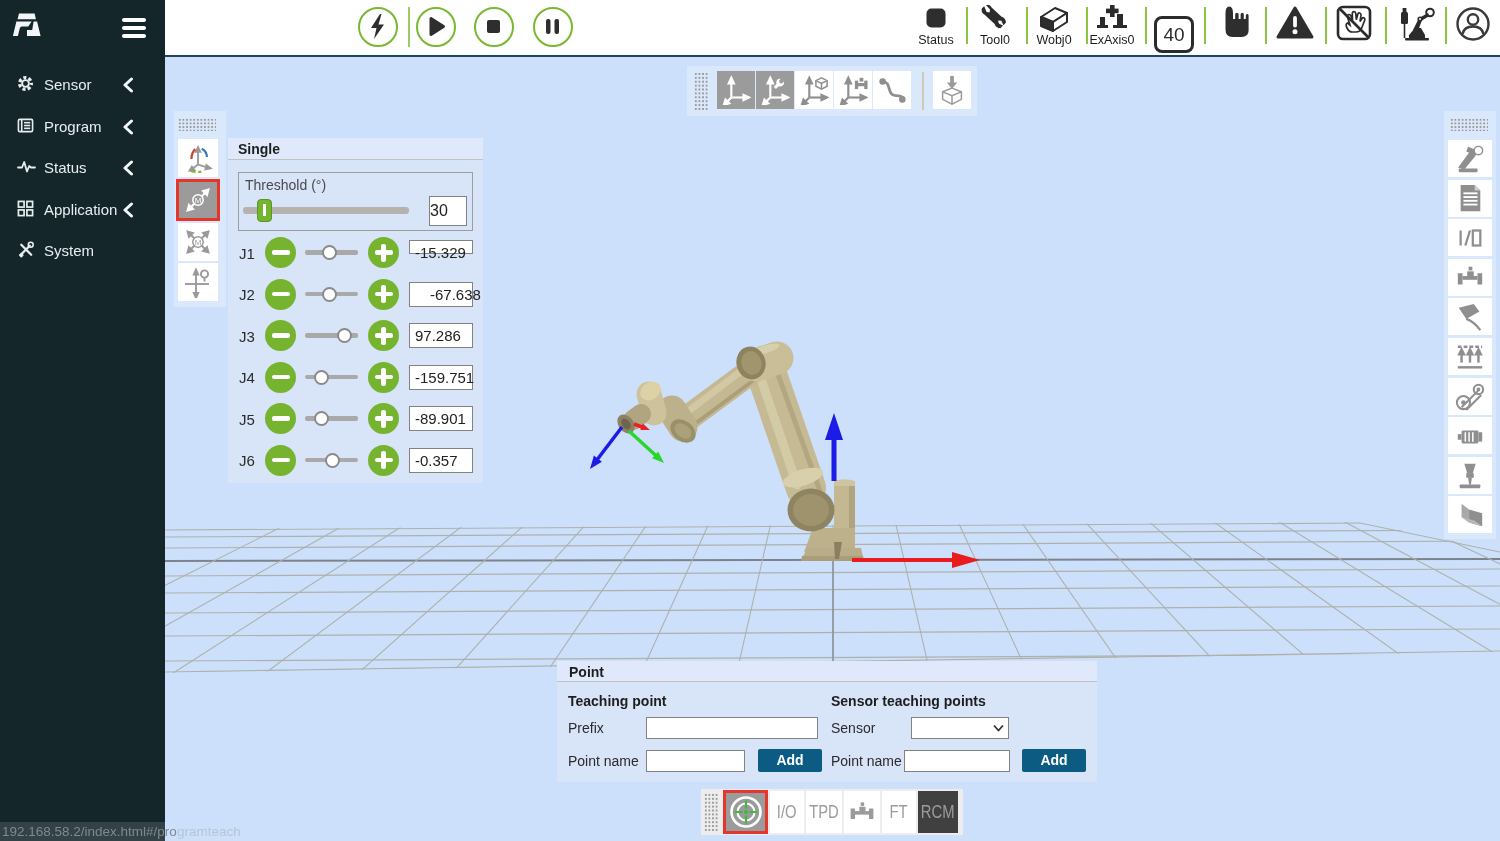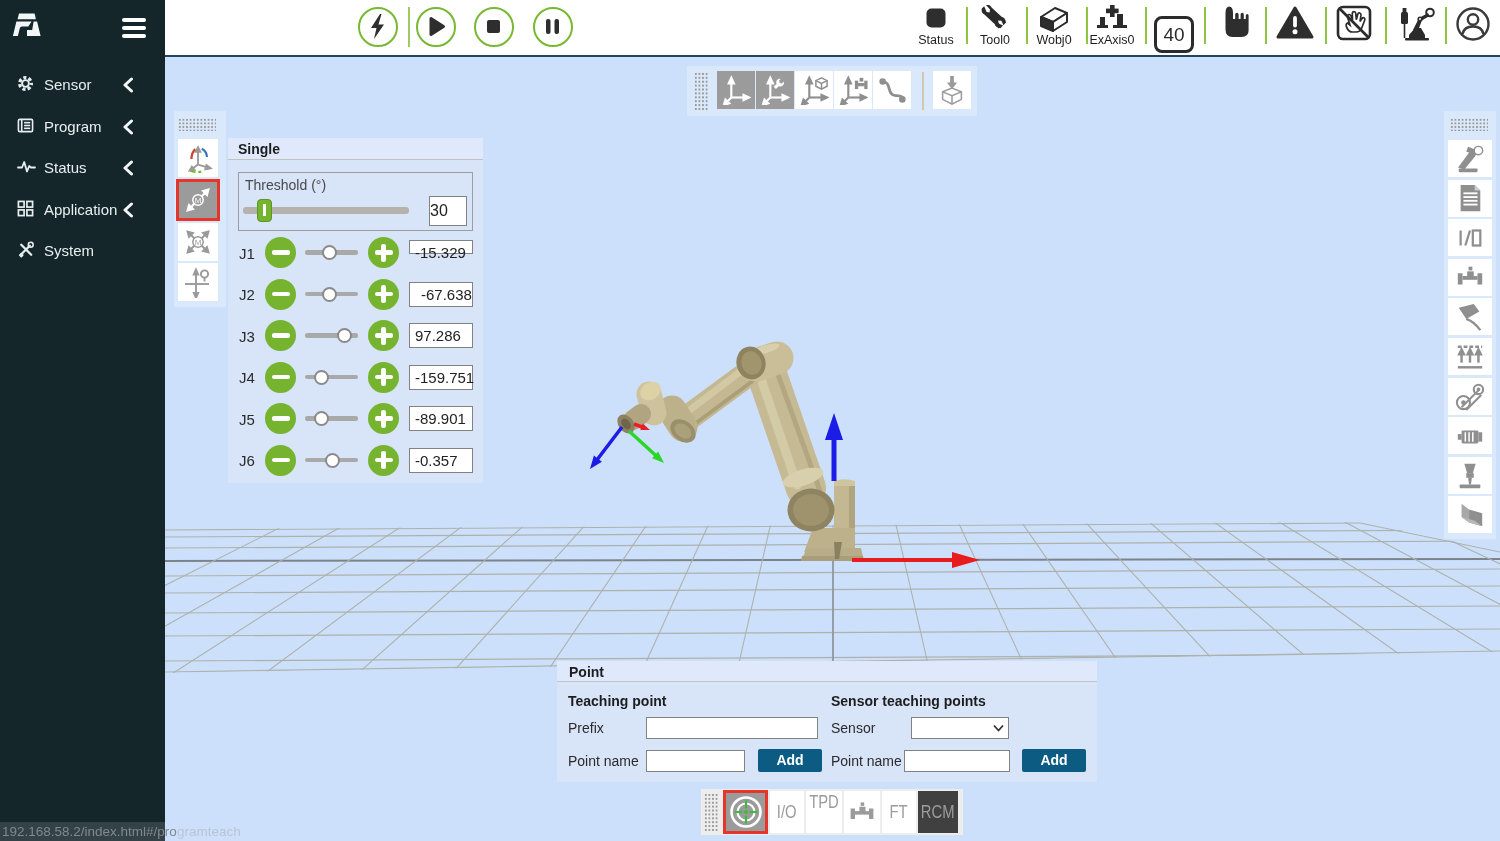--- a/index.html
+++ b/index.html
@@ -356,21 +356,21 @@
       <div class="abs" style="left:153.4px;top:105.5px;width:4.2px;height:18px;background:#fff;border-radius:2px"></div>
       <div class="abs inp" style="left:181px;top:102.0px;width:64px;height:14px;line-height:23px;padding-left:5px;font-size:15px">-15.329</div>
       <div class="abs" style="left:11px;top:148.0px;font-size:15px;color:#2b2b2b">J2</div>
       <div class="abs" style="left:37px;top:140.5px;width:31px;height:31px;border-radius:50%;background:#76b32f"></div>
       <div class="abs" style="left:43.5px;top:153.9px;width:18px;height:4.2px;background:#fff;border-radius:2px"></div>
       <div class="abs" style="left:77px;top:153.8px;width:53px;height:4.4px;background:#a9a9a9;border-radius:2px"></div>
       <div class="abs" style="left:94.4px;top:148.5px;width:15px;height:15px;border-radius:50%;background:#fff;border:2.6px solid #8a8a8a;box-sizing:border-box"></div>
       <div class="abs" style="left:140px;top:140.5px;width:31px;height:31px;border-radius:50%;background:#76b32f"></div>
       <div class="abs" style="left:146.5px;top:153.9px;width:18px;height:4.2px;background:#fff;border-radius:2px"></div>
       <div class="abs" style="left:153.4px;top:147.0px;width:4.2px;height:18px;background:#fff;border-radius:2px"></div>
-      <div class="abs inp" style="left:181px;top:143.5px;width:64px;height:25px;line-height:23px;padding-left:11px;font-size:15px">-67.638</div>
+      <div class="abs inp" style="left:181px;top:143.5px;width:64px;height:25px;line-height:23px;padding-left:20px;font-size:15px">-67.638</div>
       <div class="abs" style="left:11px;top:189.5px;font-size:15px;color:#2b2b2b">J3</div>
       <div class="abs" style="left:37px;top:182.0px;width:31px;height:31px;border-radius:50%;background:#76b32f"></div>
       <div class="abs" style="left:43.5px;top:195.4px;width:18px;height:4.2px;background:#fff;border-radius:2px"></div>
       <div class="abs" style="left:77px;top:195.3px;width:53px;height:4.4px;background:#a9a9a9;border-radius:2px"></div>
       <div class="abs" style="left:109.2px;top:190.0px;width:15px;height:15px;border-radius:50%;background:#fff;border:2.6px solid #8a8a8a;box-sizing:border-box"></div>
       <div class="abs" style="left:140px;top:182.0px;width:31px;height:31px;border-radius:50%;background:#76b32f"></div>
       <div class="abs" style="left:146.5px;top:195.4px;width:18px;height:4.2px;background:#fff;border-radius:2px"></div>
       <div class="abs" style="left:153.4px;top:188.5px;width:4.2px;height:18px;background:#fff;border-radius:2px"></div>
       <div class="abs inp" style="left:181px;top:185.0px;width:64px;height:25px;line-height:23px;padding-left:5px;font-size:15px">97.286</div>
       <div class="abs" style="left:11px;top:231.0px;font-size:15px;color:#2b2b2b">J4</div>
@@ -432,21 +432,21 @@
           <line x1="19" y1="22.5" x2="19" y2="30.5"></line>
           <line x1="7.5" y1="19" x2="15.5" y2="19"></line>
           <line x1="22.5" y1="19" x2="30.5" y2="19"></line>
         </g>
 <circle cx="19" cy="19" r="2" fill="#3cbb3c"></circle>
       </svg>
     </div>
     <div class="abs" style="left:605px;top:734px;width:34px;height:42px;background:#fff;box-sizing:border-box;display:flex;align-items:center;justify-content:center">
       <span style="font-size:19px;color:#9b9b9b;letter-spacing:0px;display:inline-block;transform:scaleX(0.78)">I/O</span>
     </div>
-    <div class="abs" style="left:641px;top:734px;width:36px;height:42px;background:#fff;box-sizing:border-box;display:flex;align-items:flex-start;justify-content:center">
+    <div class="abs" style="left:641px;top:734px;width:36px;height:42px;background:#fff;box-sizing:border-box;display:flex;align-items:center;justify-content:center">
       <span style="font-size:19px;color:#9b9b9b;letter-spacing:0px;display:inline-block;transform:scaleX(0.78)">TPD</span>
     </div>
     <div class="abs" style="left:679px;top:734px;width:36px;height:42px;background:#fff;box-sizing:border-box;display:flex;align-items:center;justify-content:center">
       <svg width="28" height="28" viewBox="0 0 32 32">
         <g fill="#9b9b9b">
           <rect x="3" y="12" width="5" height="12"></rect>
           <rect x="24" y="12" width="5" height="12"></rect>
           <rect x="8" y="15" width="16" height="4"></rect>
           <rect x="13" y="10" width="7" height="6"></rect>
           <rect x="14.5" y="5" width="4" height="4"></rect>

